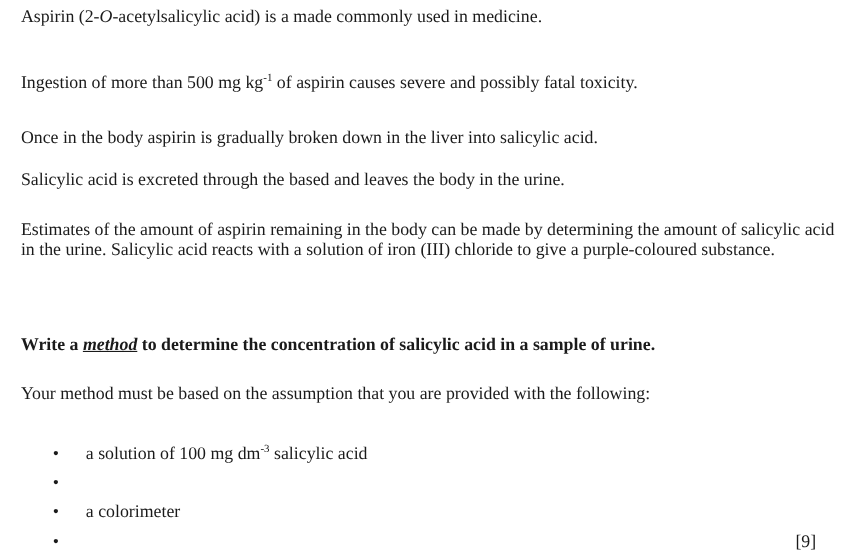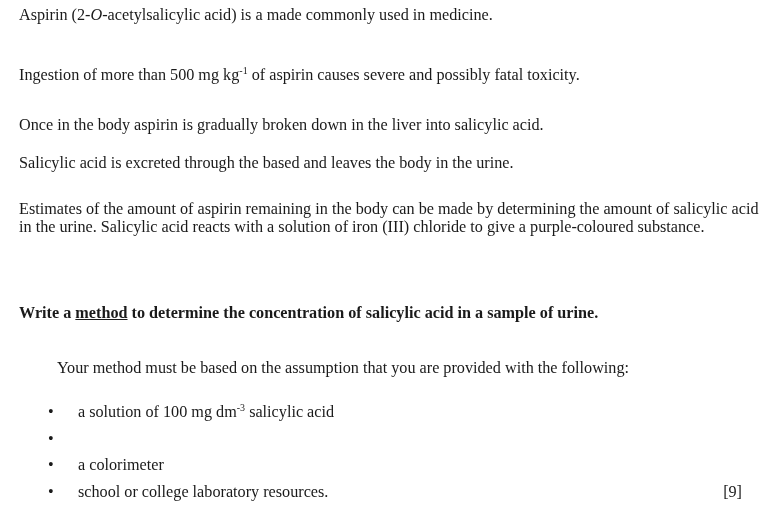--- a/index.html
+++ b/index.html
@@ -22,21 +22,21 @@
     white-space: nowrap;
     line-height: 20px;
   }
   .para {
     position: absolute;
     left: 19px;
     width: 740px;
     line-height: 18px;
   }
   .bold { font-weight: bold; }
-  .u { text-decoration: underline; }
+  .u { text-decoration: underline; font-style: italic; }
   sup {
     font-size: 10px;
     vertical-align: 6px;
     line-height: 0;
   }
   .bullets {
     position: absolute;
     left: 48px;
     top: 401px;
     margin: 0;
@@ -75,33 +75,32 @@
 <div class="line" style="top:103px;margin-top:12px;">Once in the body aspirin is gradually broken down in the liver into salicylic acid.</div>
 
 <div class="line" style="top:153px;">Salicylic acid is excreted through the based and leaves the body in the urine.</div>
 
 <div class="para" style="top:200px;">Estimates of the amount of aspirin remaining in the body can be made by determining the amount of salicylic acid in the urine. Salicylic acid reacts with a solution of iron (III) chloride to give a purple-coloured substance.</div>
 
 <div class="line bold" style="top:303px;">
   <span>Write a </span><span class="u">method</span><span> to determine the concentration of salicylic acid in a sample of urine.</span>
 </div>
 
-<div class="line" style="top:358px;margin-left:38px;">Your method must be based on the assumption that you are provided with the following:</div>
+<div class="line" style="top:348px;">Your method must be based on the assumption that you are provided with the following:</div>
 
 <ul class="bullets">
   <li>
     <span class="bullet-dot">•</span>
     <span>a solution of 100 mg dm</span><sup>-3</sup><span> salicylic acid</span>
   </li>
   <li>
     <span class="bullet-dot">•</span>
   </li>
   <li>
     <span class="bullet-dot">•</span>
     <span>a colorimeter</span>
   </li>
   <li>
     <span class="bullet-dot">•</span>
-    <span>school or college laboratory resources.</span>
   </li>
 </ul>
 
 <div class="marks">[9]</div>
 
 </body></html>

